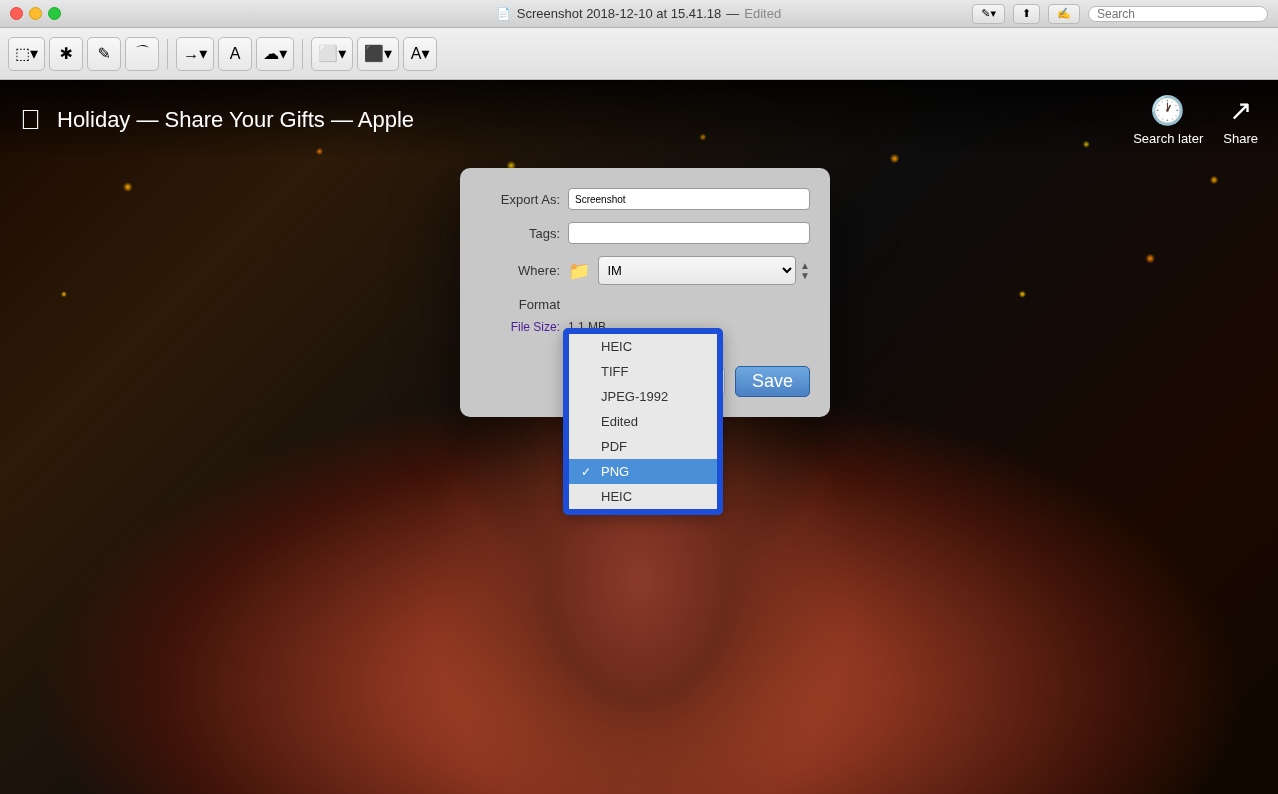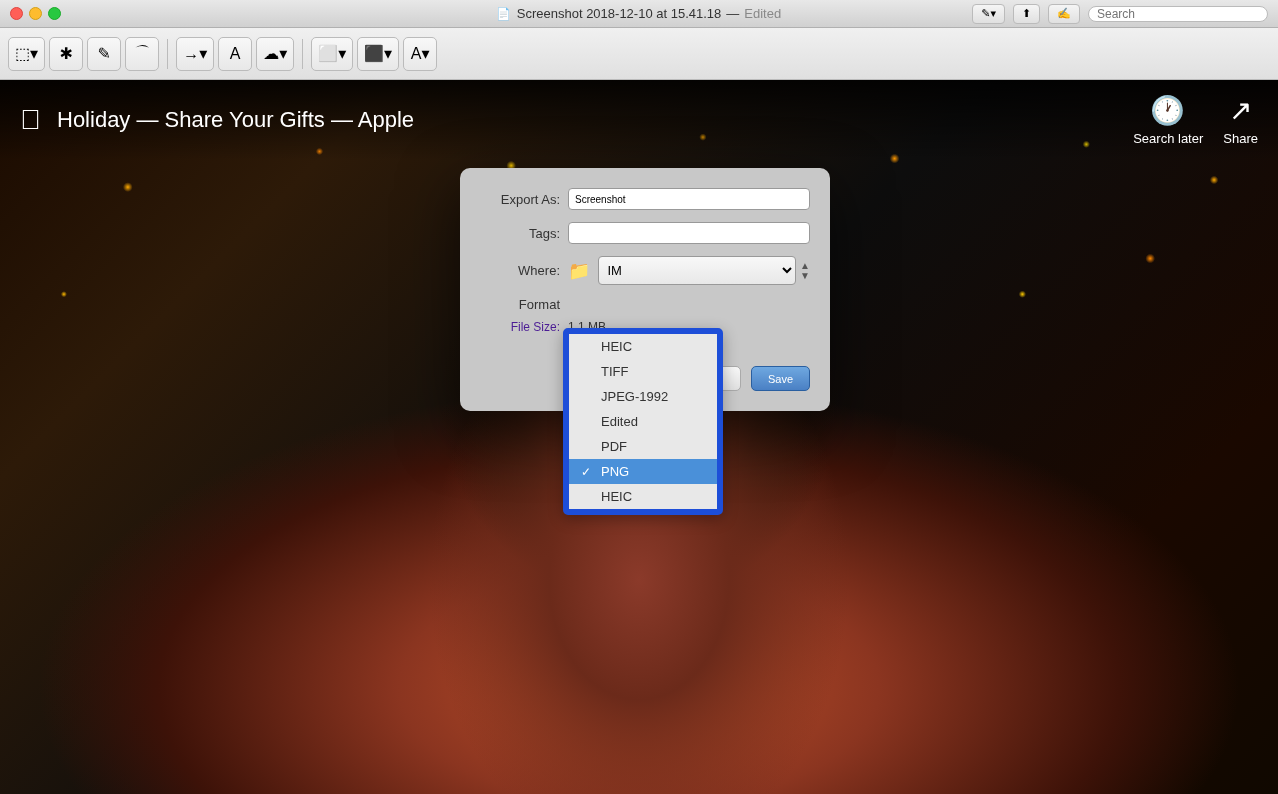--- a/index.html
+++ b/index.html
@@ -162,21 +162,21 @@
     .file-size-label { font-size: 12px; color: #4c1d95; text-align: right; min-width: 80px; }
     .file-size-value { font-size: 12px; color: #333; }
 
     .modal-buttons { display: flex; justify-content: flex-end; gap: 10px; padding: 0 20px; margin-top: 10px; }
     .btn-cancel {
       padding: 4px 16px; font-size: 13px;
       background: linear-gradient(to bottom, #f8f8f8, #e0e0e0);
       border: 1px solid #aaa; border-radius: 5px; cursor: pointer;
     }
     .btn-save {
-      padding: 4px 16px; font-size: 11px;
+      padding: 4px 16px; font-size: 18px;
       background: linear-gradient(to bottom, #6fa8e0, #4a80c4);
       border: 1px solid #2a5fa0; border-radius: 5px; color: #fff; cursor: pointer;
     }
   </style>
 </head>
 <body>
 
 <div class="title-bar">
   <div class="traffic-lights">
     <div class="traffic-light tl-red"></div>

